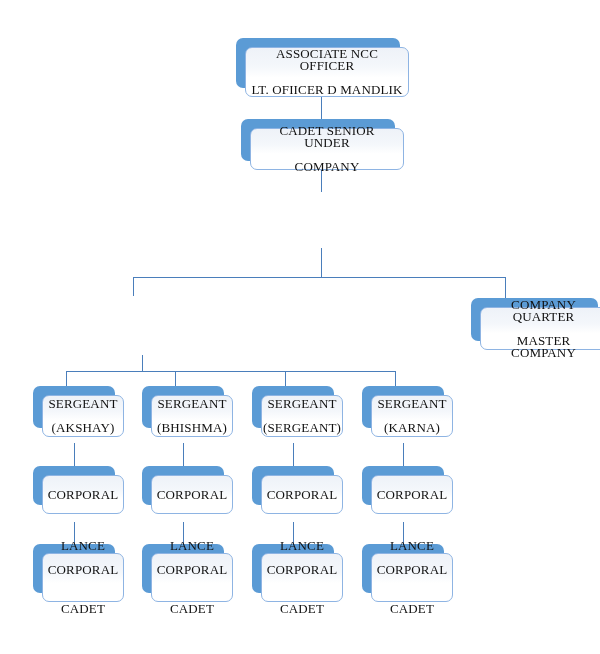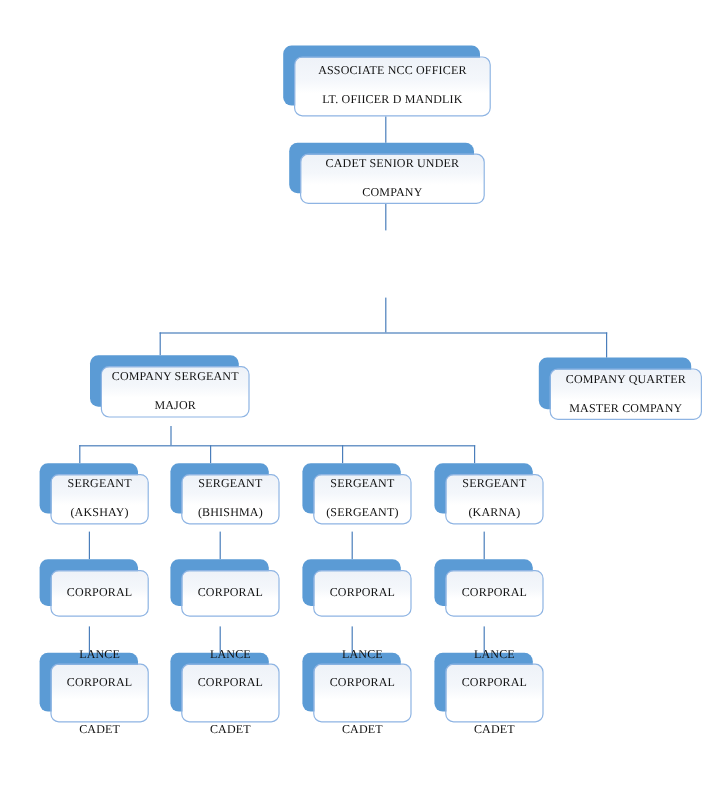--- a/index.html
+++ b/index.html
@@ -55,21 +55,21 @@
     border-radius: 7px;
     background: linear-gradient(to bottom, #eef2f8 0%, #f4f7fb 38%, #ffffff 62%, #ffffff 100%);
     box-sizing: border-box;
     display: flex;
     align-items: center;
     justify-content: center;
     text-align: center;
   }
   .node .label {
     color: #111111;
-    font-size: 10px;
+    font-size: 13px;
     line-height: 12px;
     letter-spacing: 0.15px;
     padding: 0 4px;
     white-space: pre-line;
     font-family: "Liberation Serif", "DejaVu Serif", serif;
   }
   .node .label .ln { display: block; }
   .node .label .gap { display: block; height: 3px; }
 </style>
 </head>
@@ -117,31 +117,22 @@
     <div class="plate"></div>
     <div class="card">
       <div class="label">
         <span class="ln">CADET SENIOR UNDER</span>
         <span class="ln">COMPANY</span>
       </div>
     </div>
   </div>
 
 
-  <div class="node" style="left:75px; top:296px; width:124px; height:43px;">
-    <div class="plate"></div>
-    <div class="card">
-      <div class="label">
-        <span class="ln">COMPANY SERGEANT</span>
-        <span class="ln">MAJOR</span>
-      </div>
-    </div>
-  </div>
-
-  <div class="node" style="left:449px; top:298px; width:127px; height:43px;">
+
+  <div class="node" style="left:471px; top:298px; width:127px; height:43px;">
     <div class="plate"></div>
     <div class="card">
       <div class="label">
         <span class="ln">COMPANY QUARTER</span>
         <span class="ln">MASTER COMPANY</span>
       </div>
     </div>
   </div>
 
   <div class="node" style="left:33px; top:386px; width:82px; height:42px;">

